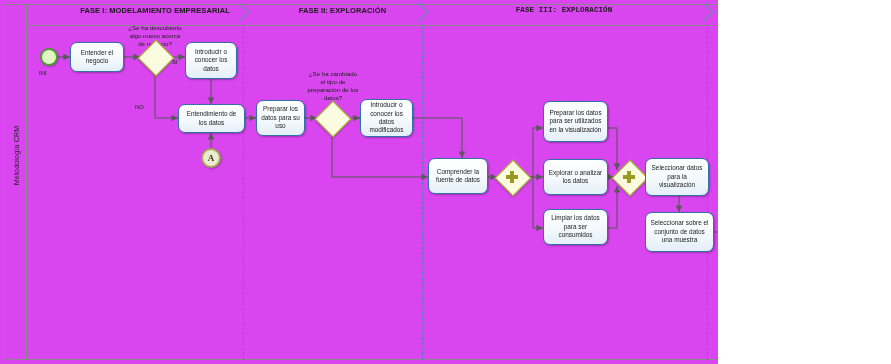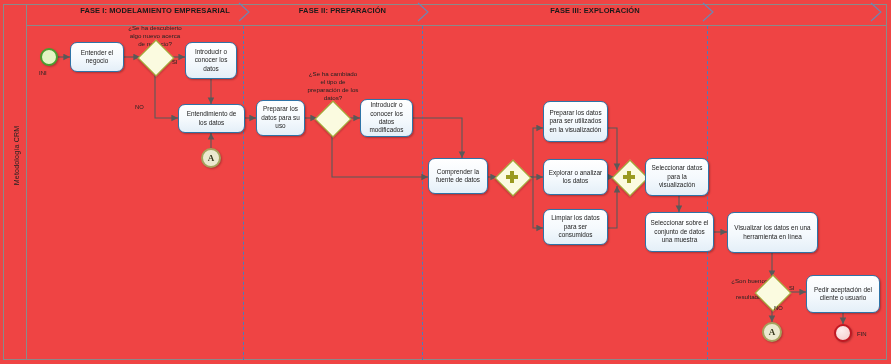--- a/index.html
+++ b/index.html
@@ -1,17 +1,17 @@
 <!DOCTYPE html>
 <html><head>
 <meta charset="utf-8">
 <style>
   html,body{margin:0;padding:0;background:#fff;}
   body{font-family:"Liberation Sans",sans-serif;}
-  #canvas{position:relative;width:891px;height:364px;background:#ef4444;overflow:hidden;}
+  #canvas{position:relative;width:718px;height:364px;background:#d946ef;overflow:hidden;}
 
   
   .frame{position:absolute;left:3px;top:4px;width:884px;height:356px;border:1px solid #8a8a8a;box-sizing:border-box;}
 
   
   .pool-strip{position:absolute;left:3px;top:4px;width:24px;height:356px;border-right:1px solid #8a8a8a;box-sizing:border-box;}
   .pool-label{position:absolute;left:-62px;top:148px;width:150px;text-align:center;
     transform:rotate(-90deg);font-size:7px;color:#222;letter-spacing:.2px;white-space:nowrap;}
 
   
@@ -62,22 +62,22 @@
 
   <div class="frame"></div>
 
   <div class="pool-strip">
     <div class="pool-label">Metodología CRM</div>
   </div>
 
   <div class="phase-band"></div>
 
   <div class="phase-title" style="left:60px;width:190px;">FASE I: MODELAMIENTO EMPRESARIAL</div>
-  <div class="phase-title" style="left:255px;width:175px;">FASE II: PREPARACIÓN</div>
-  <div class="phase-title" style="left:455px;width:280px;">FASE III: EXPLORACIÓN</div>
+  <div class="phase-title" style="left:255px;width:175px;">FASE II: EXPLORACIÓN</div>
+  <div class="phase-title" style="left:424px;width:280px;font-family:Liberation Mono, monospace;">FASE III: EXPLORACIÓN</div>
 
   <svg class="chev" style="left:236px;" viewBox="0 0 18 20">
       <path d="M3 1 L13 10 L3 19" fill="none" stroke="#6a88b5" stroke-width="1.1"></path>
     </svg>
   <svg class="chev" style="left:415px;" viewBox="0 0 18 20">
       <path d="M3 1 L13 10 L3 19" fill="none" stroke="#6a88b5" stroke-width="1.1"></path>
     </svg>
   <svg class="chev" style="left:700px;" viewBox="0 0 18 20">
       <path d="M3 1 L13 10 L3 19" fill="none" stroke="#6a88b5" stroke-width="1.1"></path>
     </svg>

